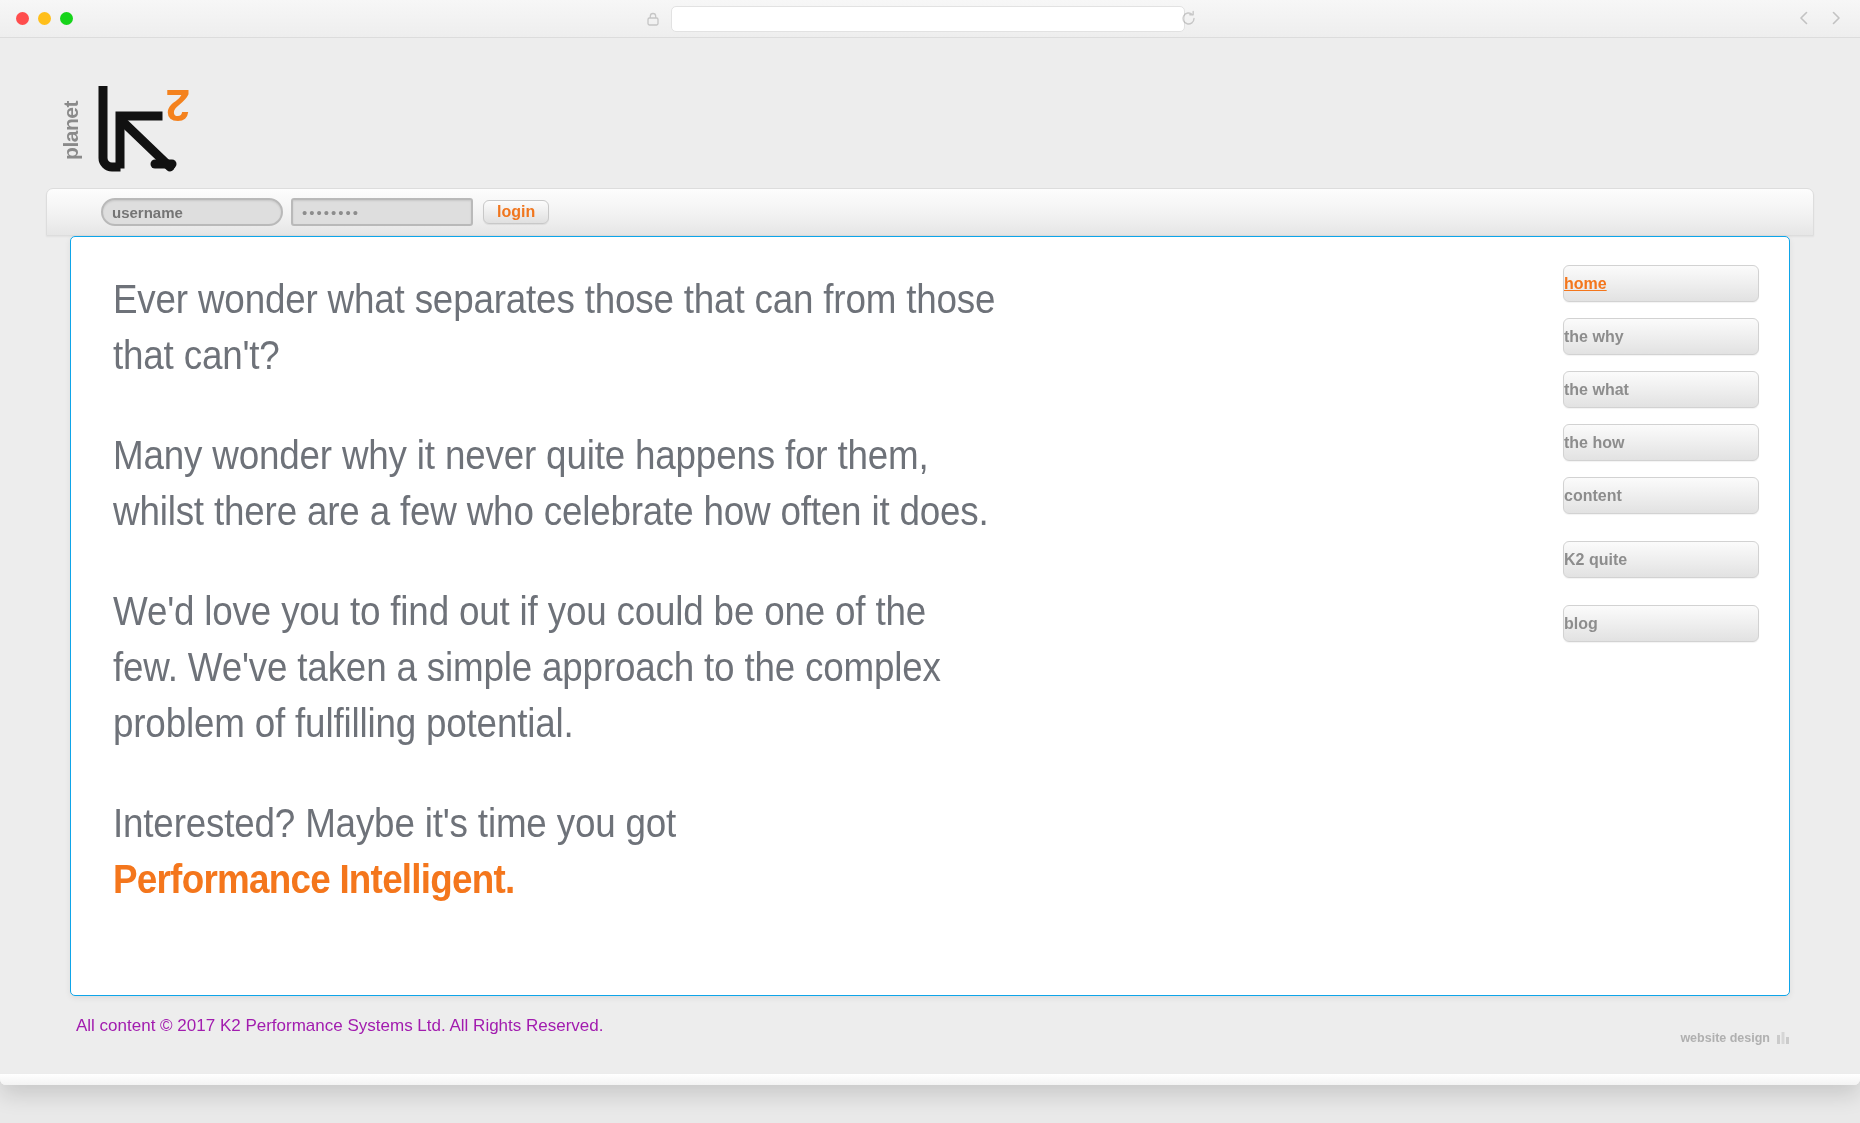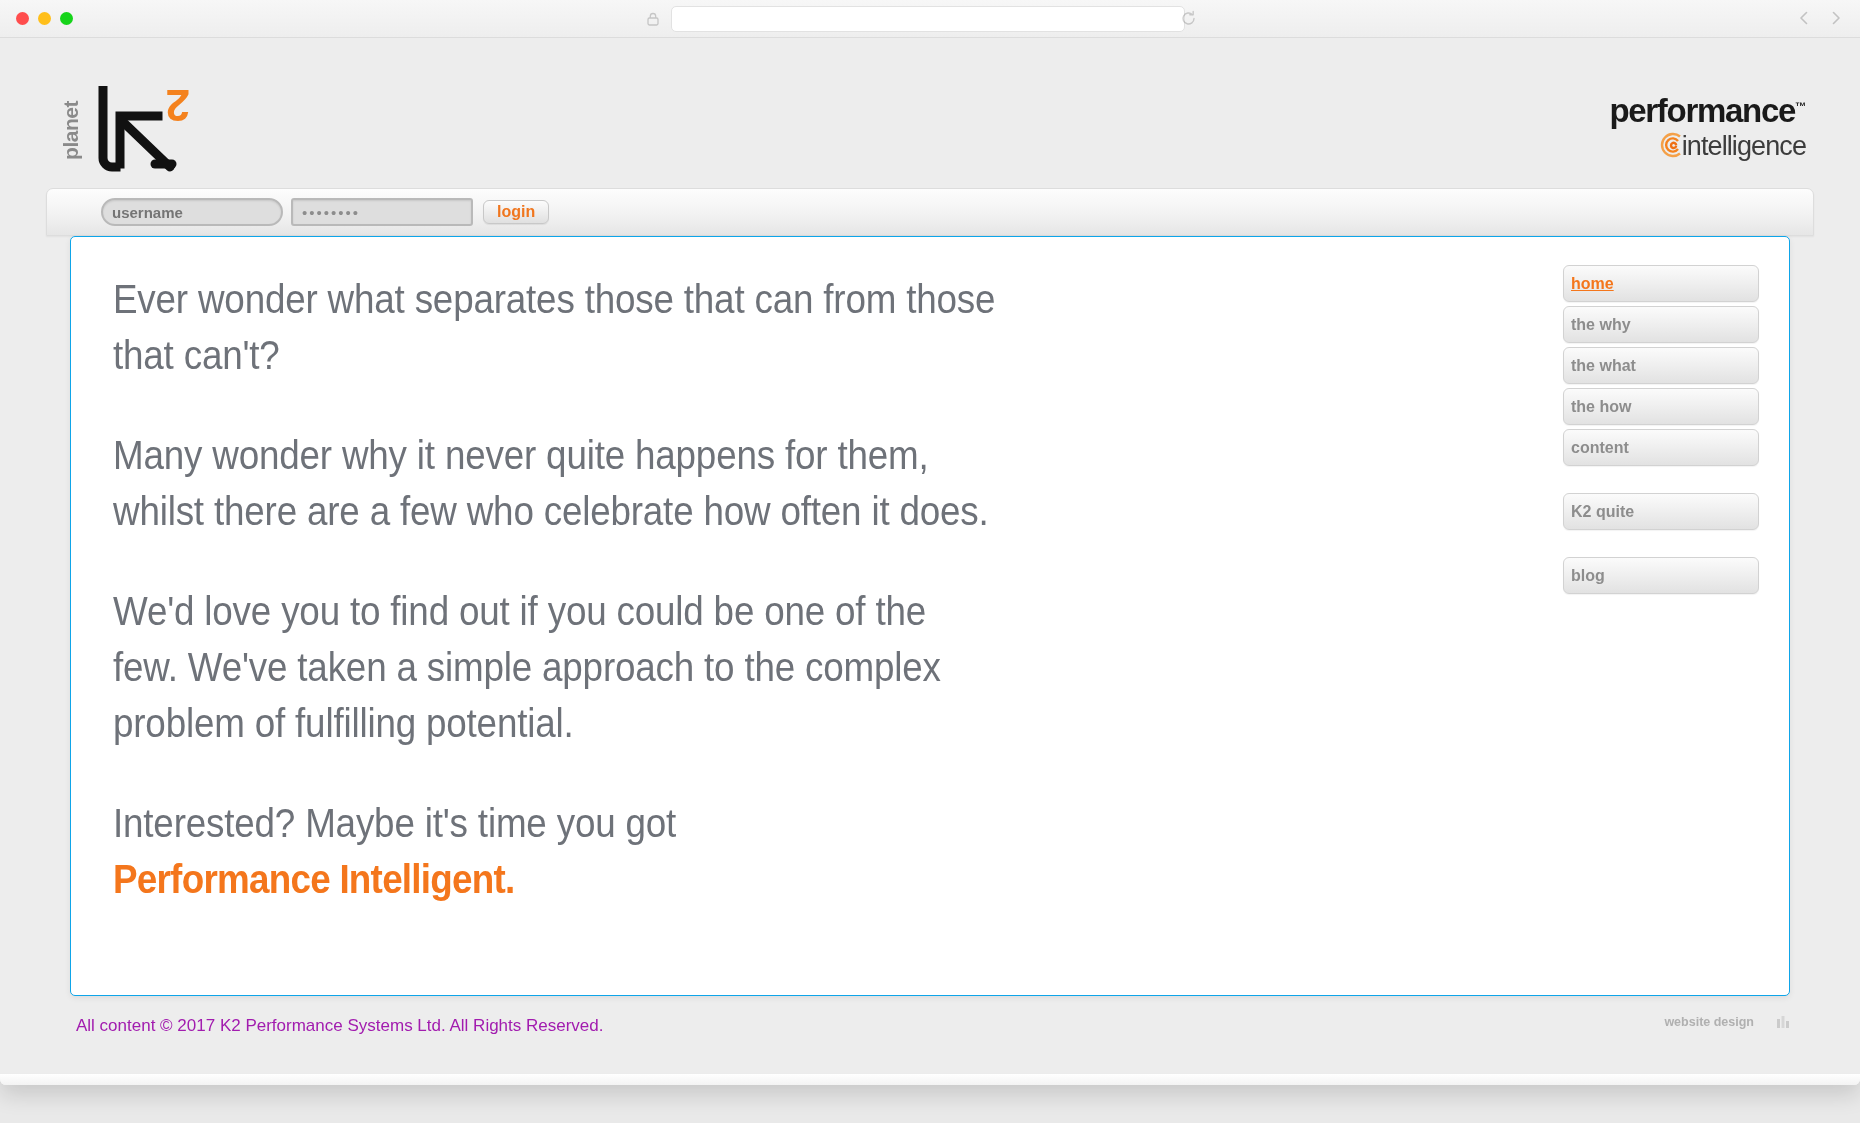--- a/index.html
+++ b/index.html
@@ -261,22 +261,22 @@
   #site-nav {
     position: absolute;
     right: 30px; top: 28px;
     width: 196px;
   }
   .nav-button {
     display: block;
     width: 196px;
     height: 37px;
     line-height: 35px;
-    margin-bottom: 4px;
-    padding-left: 7px;
+    margin-bottom: 16px;
+    padding-left: 0;
     border: 1px solid #d2d2d2;
     border-radius: 6px;
     background: linear-gradient(to bottom, #fbfbfb 0%, #f0f0f0 45%, #e2e2e2 100%);
     color: #8d8d8d;
     font-size: 16px;
     font-weight: bold;
     text-decoration: none;
     cursor: pointer;
     box-shadow: 0 1px 1px rgba(0,0,0,0.05);
     font-family: "Liberation Sans", sans-serif;
@@ -295,24 +295,24 @@
   }
   #footer-copyright {
     position: absolute;
     left: 6px; top: 6px;
     font-size: 17px;
     color: #a21caf;
     font-family: "Liberation Sans", sans-serif;
   }
   #footer-credit {
     position: absolute;
-    right: 0; top: 4px;
+    right: 0; top: 20px;
     display: flex;
     align-items: center;
-    gap: 22px;
+    gap: 6px;
     font-size: 12.5px;
     font-weight: bold;
     color: #b0b0b0;
     text-decoration: none;
     cursor: pointer;
   }
   #footer-credit-icon { width: 14px; height: 15px; opacity: 0.55; }
 
   #page-bottom-edge {
     position: absolute;
@@ -379,34 +379,20 @@
 
             <path d="M26 78 L26 30 L64 30" fill="none" stroke="#111111" stroke-width="9" stroke-linejoin="miter" stroke-linecap="square"></path>
             <path d="M27 34 L76 81" fill="none" stroke="#111111" stroke-width="9" stroke-linecap="round"></path>
             <path d="M61 78 L78 78" fill="none" stroke="#111111" stroke-width="9" stroke-linecap="round"></path>
 
             <text x="62" y="32" font-family="Liberation Sans, sans-serif" font-size="44" font-weight="bold" fill="#f4821e" transform="rotate(180 79 18)">2</text>
           </svg>
         </div>
       </div>
 
-      <div id="logo-performance">
-        <div id="perf-word-row">
-          <span>performance</span><span id="perf-tm">™</span>
-        </div>
-        <div id="intel-row">
-          <span id="intel-arc">
-            <svg viewBox="0 0 30 30" width="30" height="30">
-              <path d="M22 6.5a11 11 0 1 0 0 17" fill="none" stroke="#f4a048" stroke-width="2.4"></path>
-              <path d="M20 11a6.6 6.6 0 1 0 0 8" fill="none" stroke="#f4821e" stroke-width="2.4"></path>
-              <path d="M18.2 15.2a2.6 2.6 0 1 0 0 0.4" fill="none" stroke="#ef6f14" stroke-width="2.4"></path>
-            </svg>
-          </span><span>intelligence</span>
-        </div>
-      </div>
     </div>
 
     <div id="login-bar">
       <input class="login-field" id="login-username" type="text" placeholder="username" style="">
       <input class="login-field" id="login-password" type="text" value="••••••••" style="">
       <button id="login-button">login</button>
     </div>
 
     <div id="content-shell">
       <div id="content-panel">

